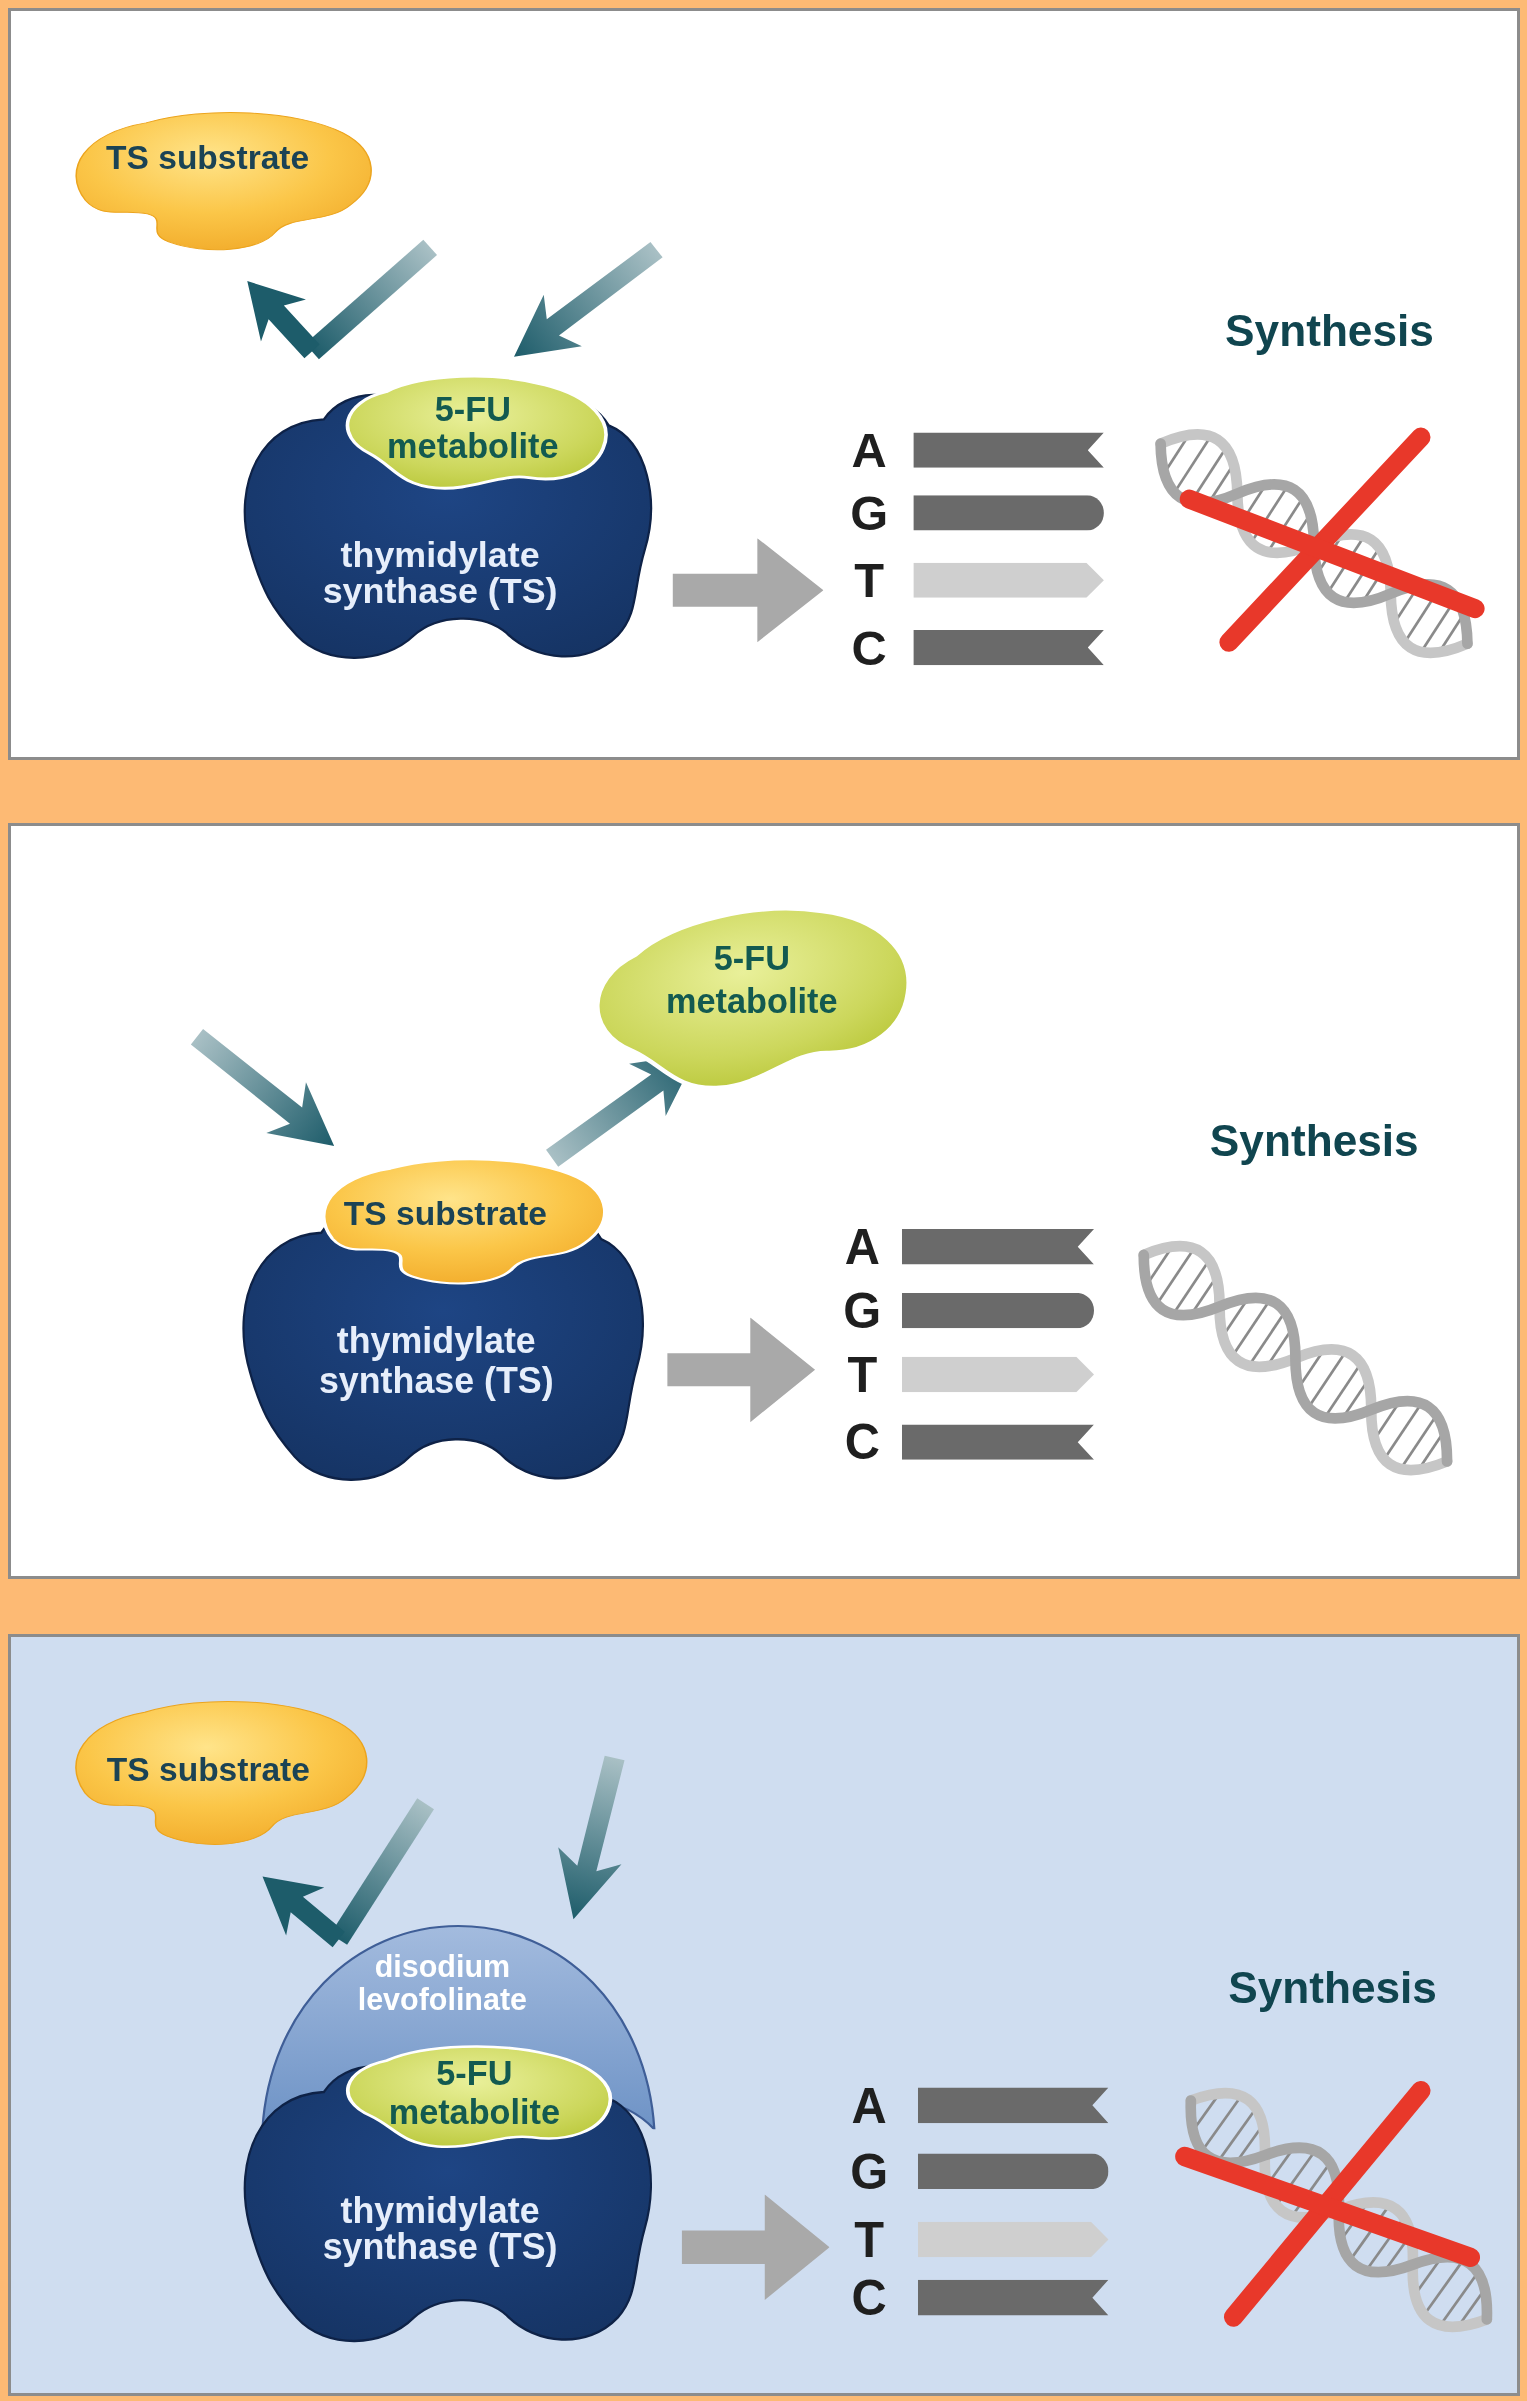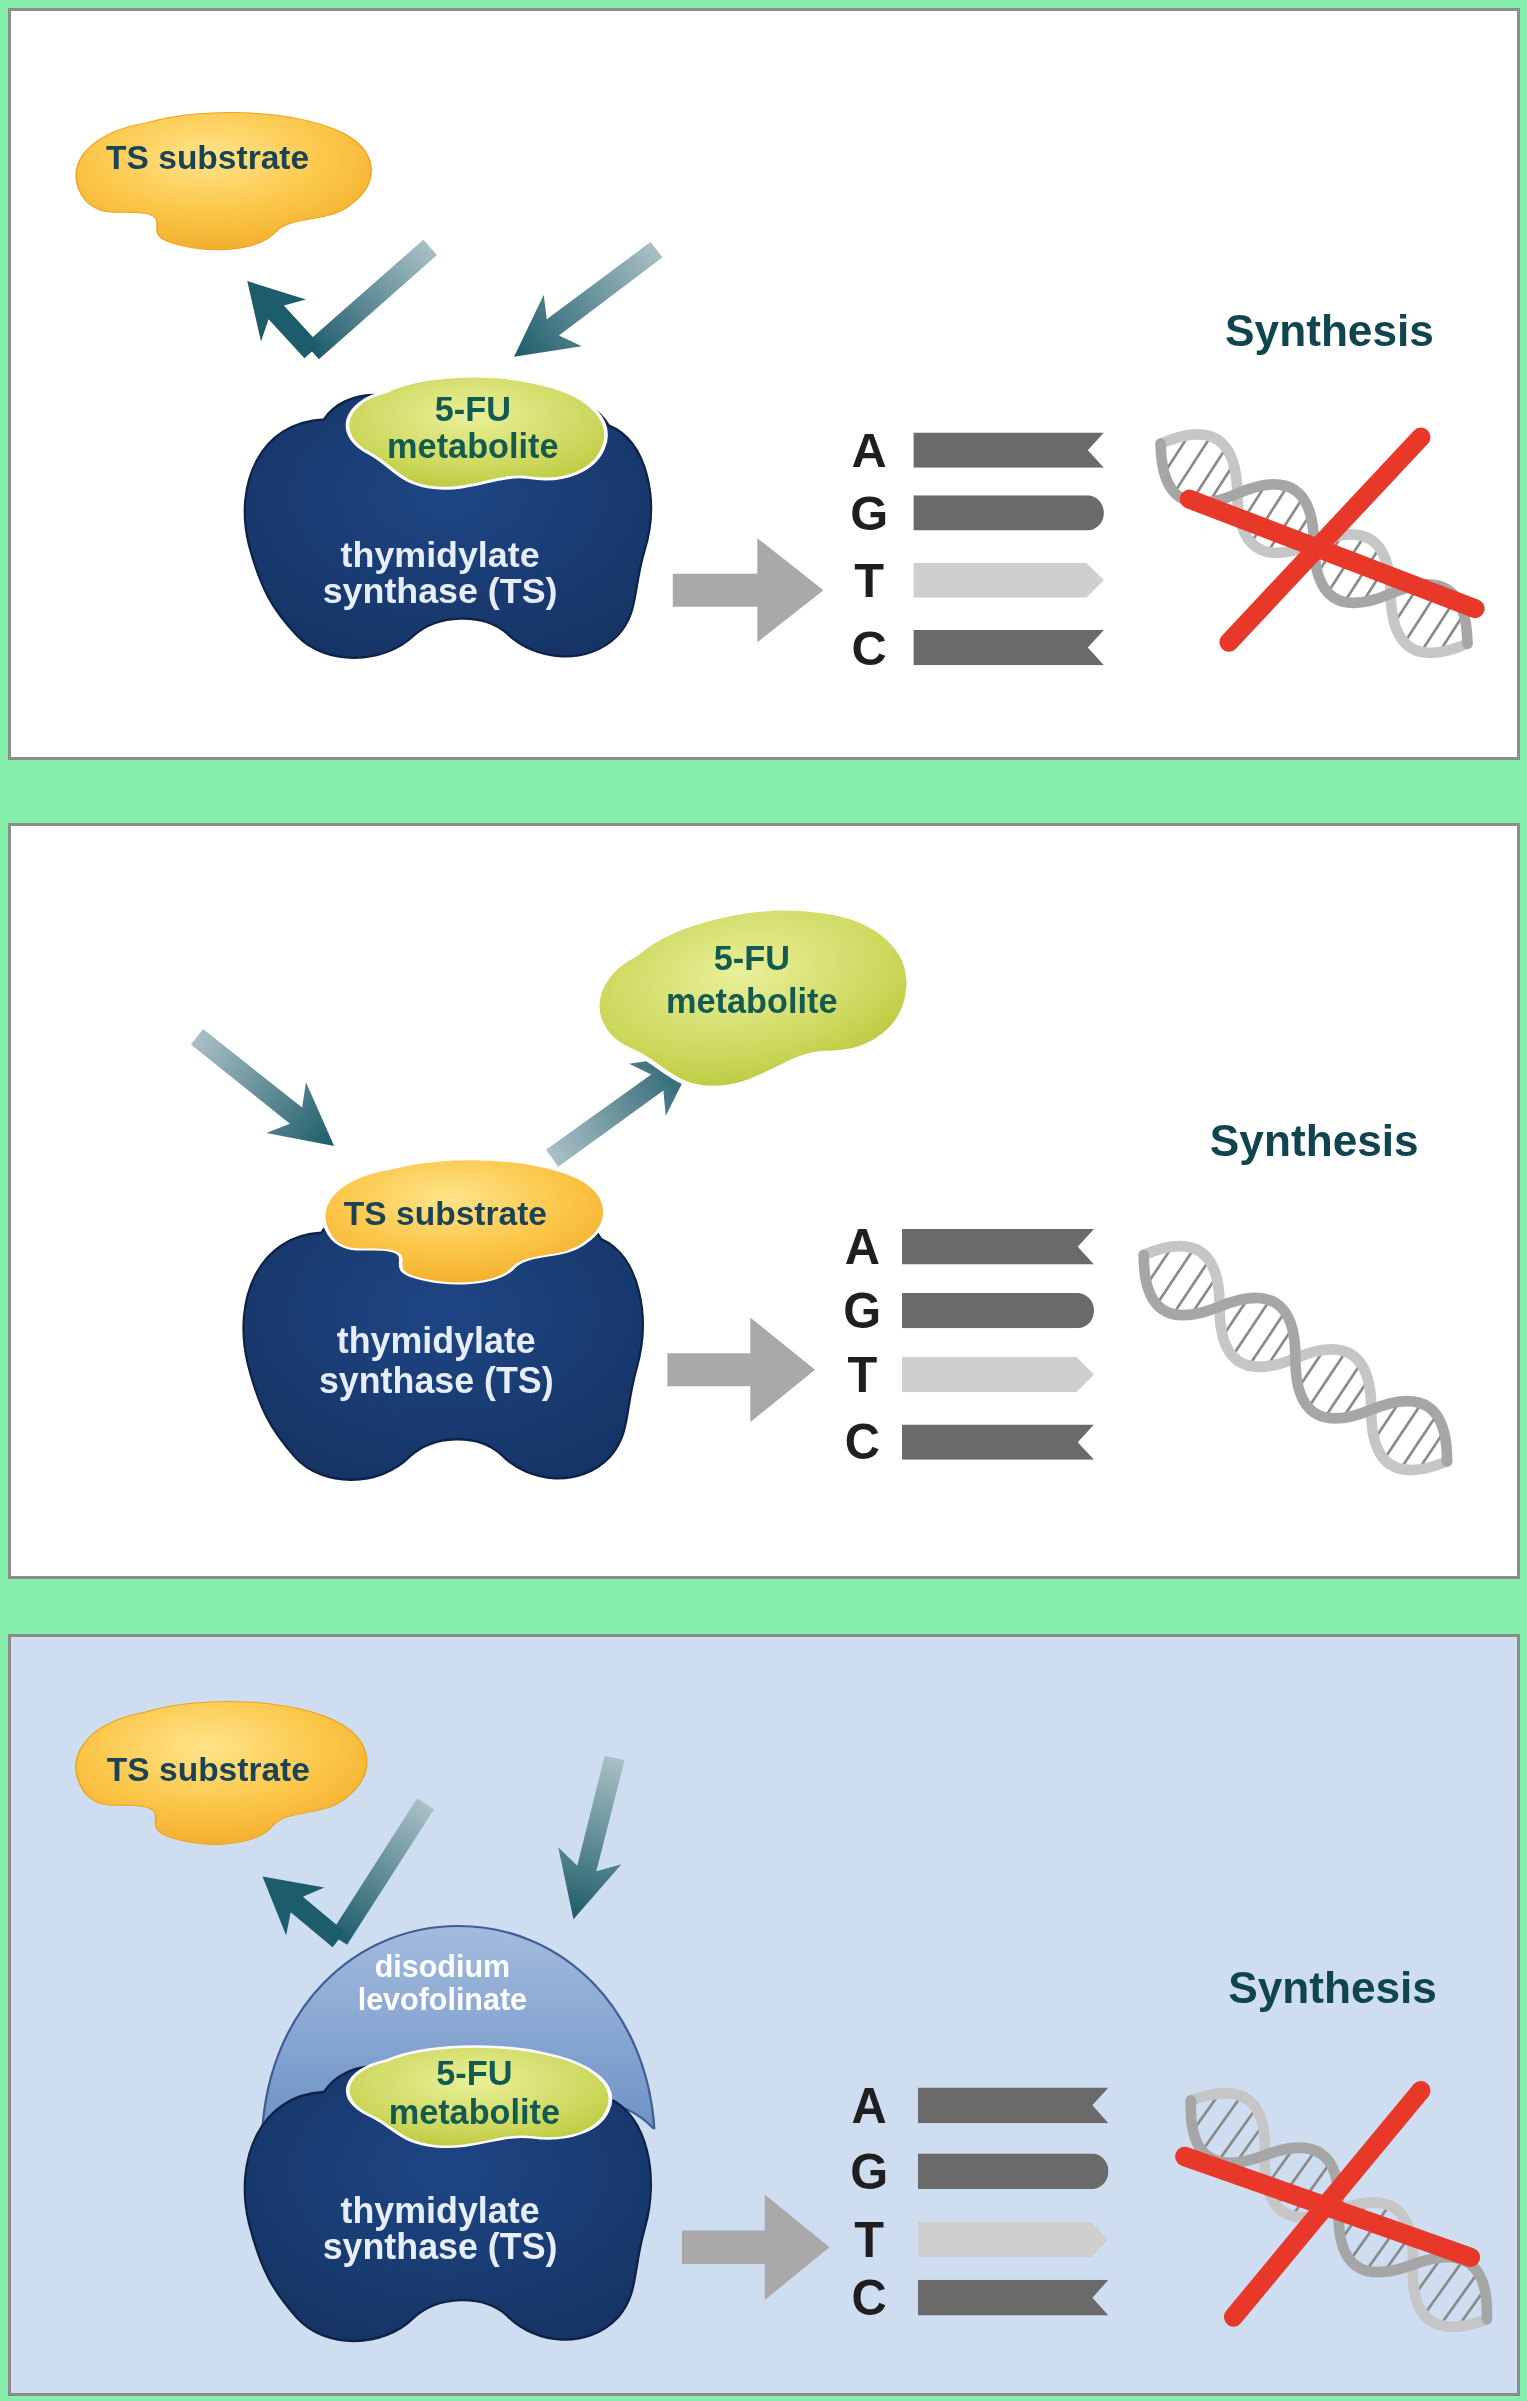--- a/index.html
+++ b/index.html
@@ -1,16 +1,16 @@
 <!DOCTYPE html>
 <html style="font-size:12.2px"><head>
 <meta charset="utf-8">
 <style>
   html,body{margin:0;padding:0;background:#ffffff;}
-  .stage{position:relative;width:1527px;height:2401px;background:#86efac;
+  .stage{position:relative;width:1527px;height:2401px;background:#fdba74;
          font-family:"Liberation Sans",sans-serif;}
   .panel{position:absolute;left:7.6px;width:1512px;box-sizing:border-box;
          border:3.1px solid #8c8c8c;background:#ffffff;}
   .panel.p1{top:7.6px;height:752px;}
   .panel.p2{top:823px;height:756px;}
   .panel.p3{top:1634px;height:762px;background:#cfddf0;}
   .panel svg{display:block;width:100%;height:100%;}
   
   text{font-family:"Liberation Sans",sans-serif;}
   .t-substrate{font-size:44px;font-weight:bold;fill:#1b4355;}

